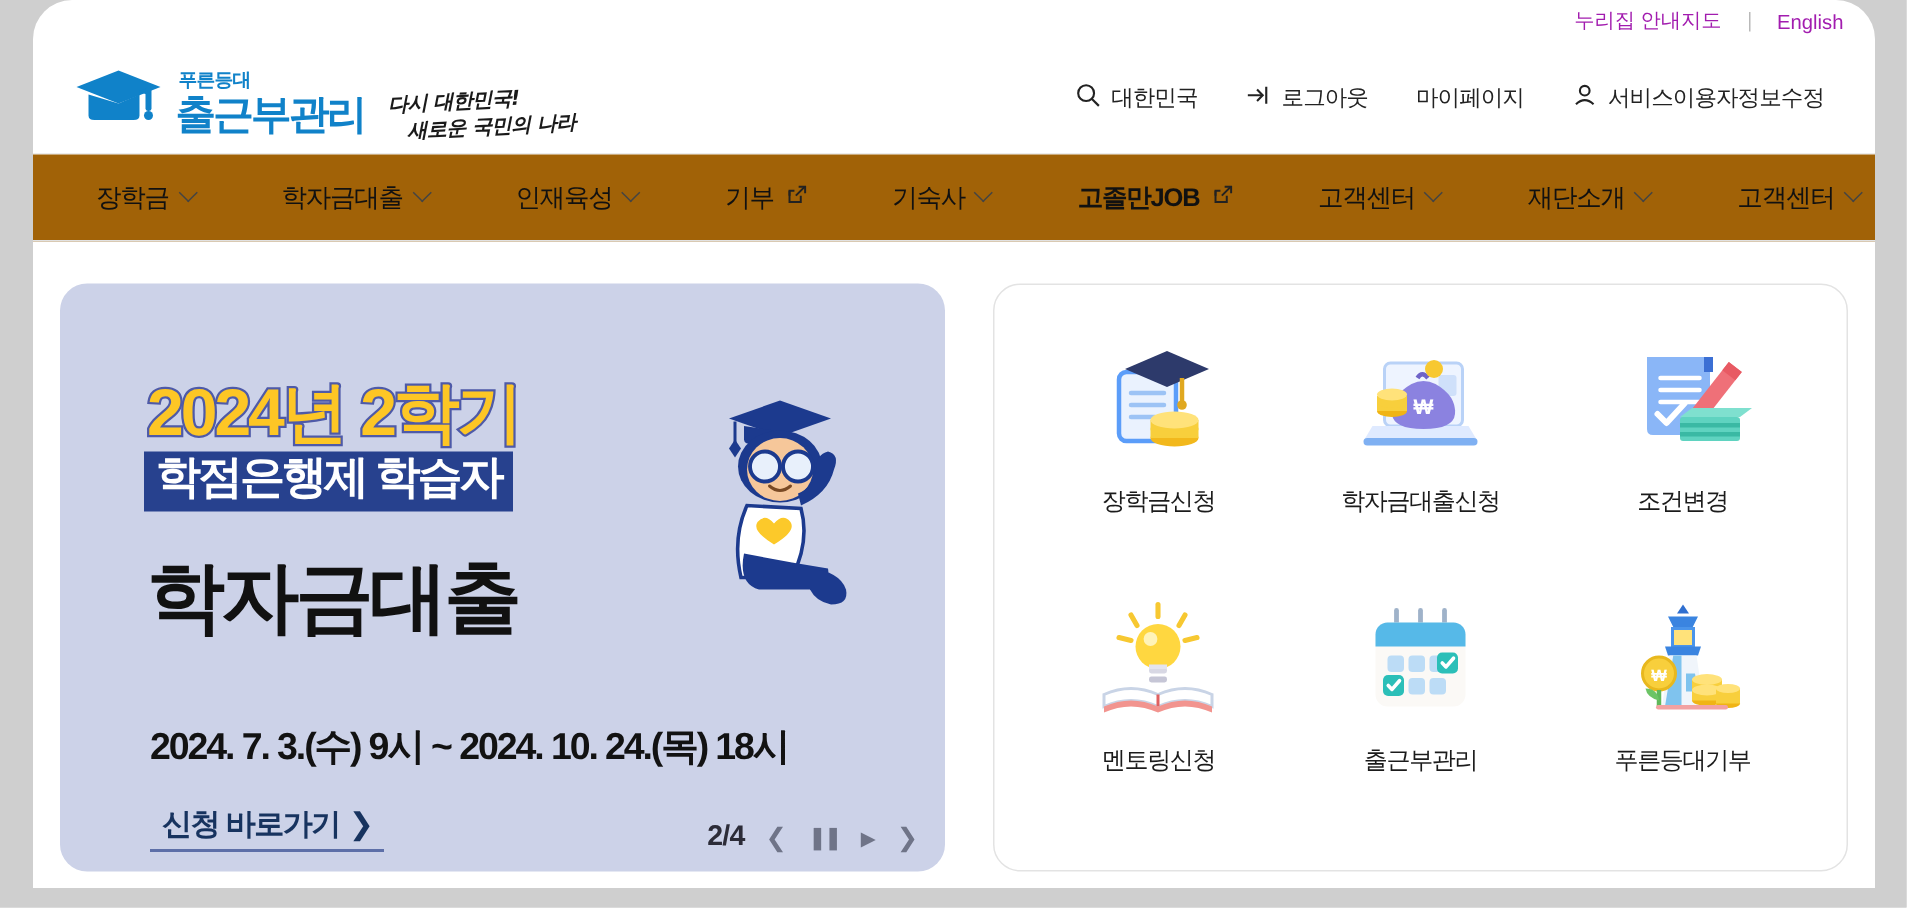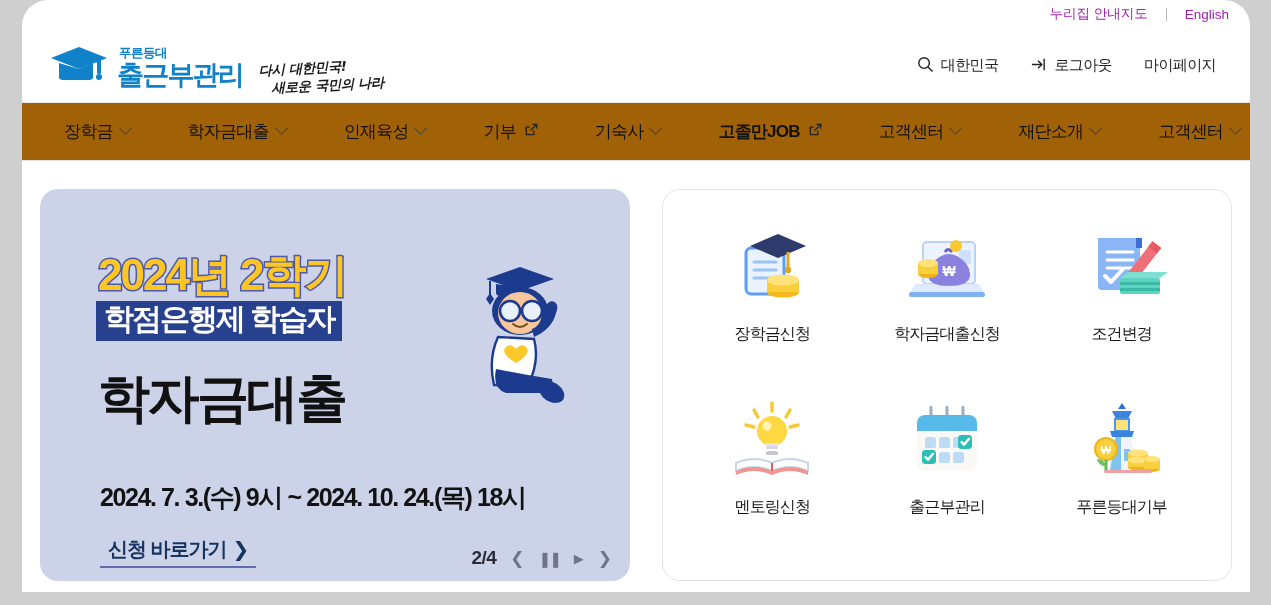--- a/index.html
+++ b/index.html
@@ -229,20 +229,29 @@
             <line x1="15" y1="3" x2="15" y2="15" stroke="#222" stroke-width="1.5"></line>
           </svg>
         </span>
         <span>로그아웃</span>
       </span>
 
       <span class="un-item">
         <span>마이페이지</span>
       </span>
 
+      <span class="un-item">
+        <span>
+          <svg width="17" height="17" viewBox="0 0 18 18">
+            <circle cx="9" cy="5.8" r="3.4" fill="none" stroke="#222" stroke-width="1.5"></circle>
+            <path d="M2.8 15.4 Q9 9.6 15.2 15.4" fill="none" stroke="#222" stroke-width="1.5"></path>
+          </svg>
+        </span>
+        <span>서비스이용자정보수정</span>
+      </span>
 
     </div>
   </div>
 
   <nav id="gnb">
 
     <span class="gnb-item">
       <span>장학금</span>
       <i class="chev"></i>
     </span>

